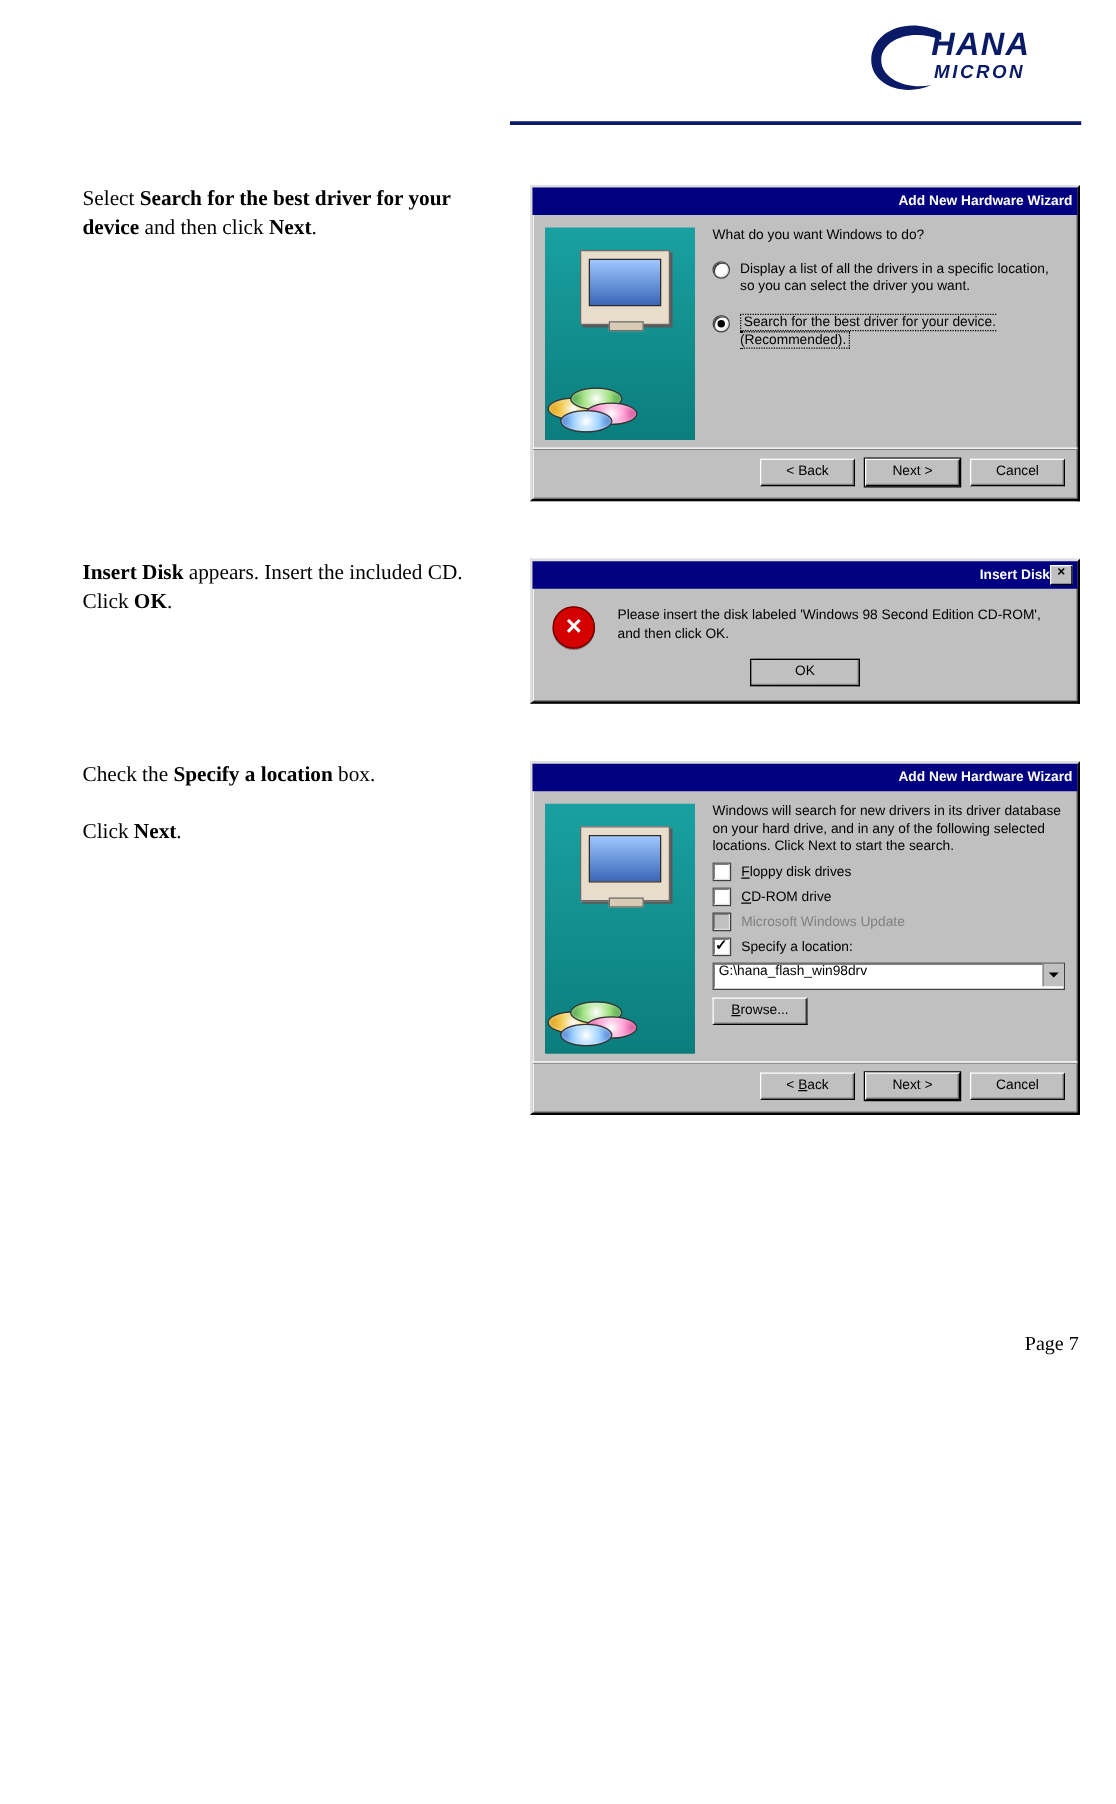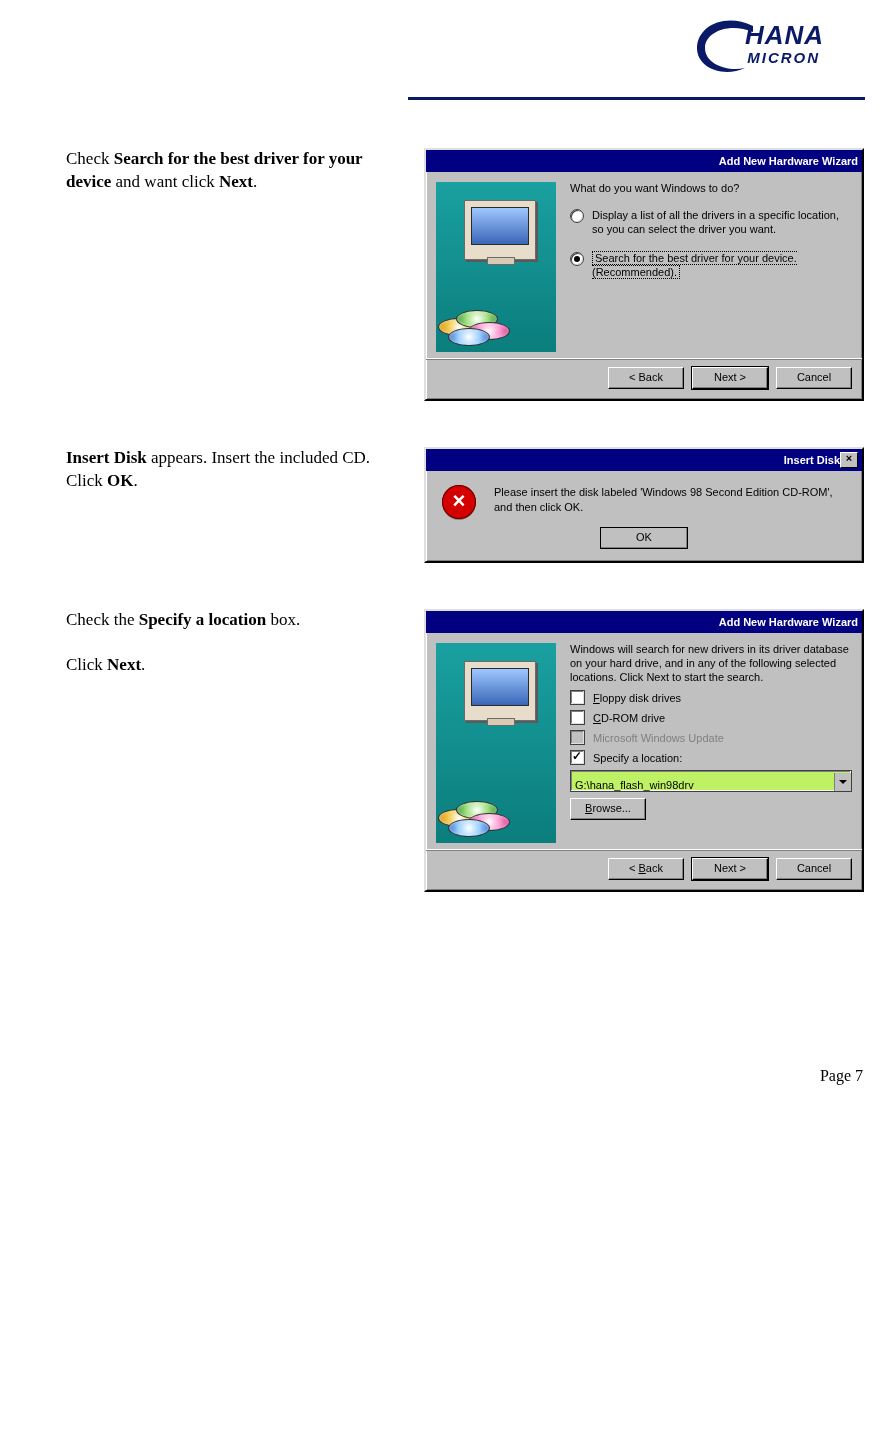--- a/index.html
+++ b/index.html
@@ -218,22 +218,22 @@
     border-top-color:#fff; border-left-color:#fff;
     box-shadow: inset -1px -1px 0 #808080;
     font: 11px Tahoma, Arial;
     text-align:center;
     padding-top:3px;
     box-sizing:border-box;
   }
   .wbtn.default { box-shadow: inset -1px -1px 0 #808080, 0 0 0 1px #000; }
 
   .combo {
-    display:flex; align-items:flex-end;
-    background:#bef264;
+    display:flex; align-items:flex-start;
+    background:#ffffff;
     border:1px solid #404040;
     box-shadow: inset -1px -1px 0 #fff, inset 1px 1px 0 #808080;
     height:20px;
     margin: 2px 0 6px 0;
   }
   .combo .ctext { flex:1; padding:0 4px; }
   .combo .carrow {
     width:16px; height:18px; background:#c0c0c0;
     border-left:1px solid #808080;
     display:flex; align-items:center; justify-content:center;
@@ -285,21 +285,21 @@
     </div>
     <div class="hr"></div>
   </div>
 
   <div class="section">
     <div class="instr">
       <ul class="bullets">
         <li>
           <span class="mk"></span>
           <span>
-            <span>Check </span><span class="b">Search for the best driver for your device</span><span> and want click </span><span class="b">Next</span><span>.</span>
+            <span>Select </span><span class="b">Search for the best driver for your device</span><span> and then click </span><span class="b">Next</span><span>.</span>
           </span>
         </li>
       </ul>
     </div>
 
     <div class="win" style="width:440px;">
       <div class="titlebar">
         <span>Add New Hardware Wizard</span>
       </div>
       <div class="wizbody">

